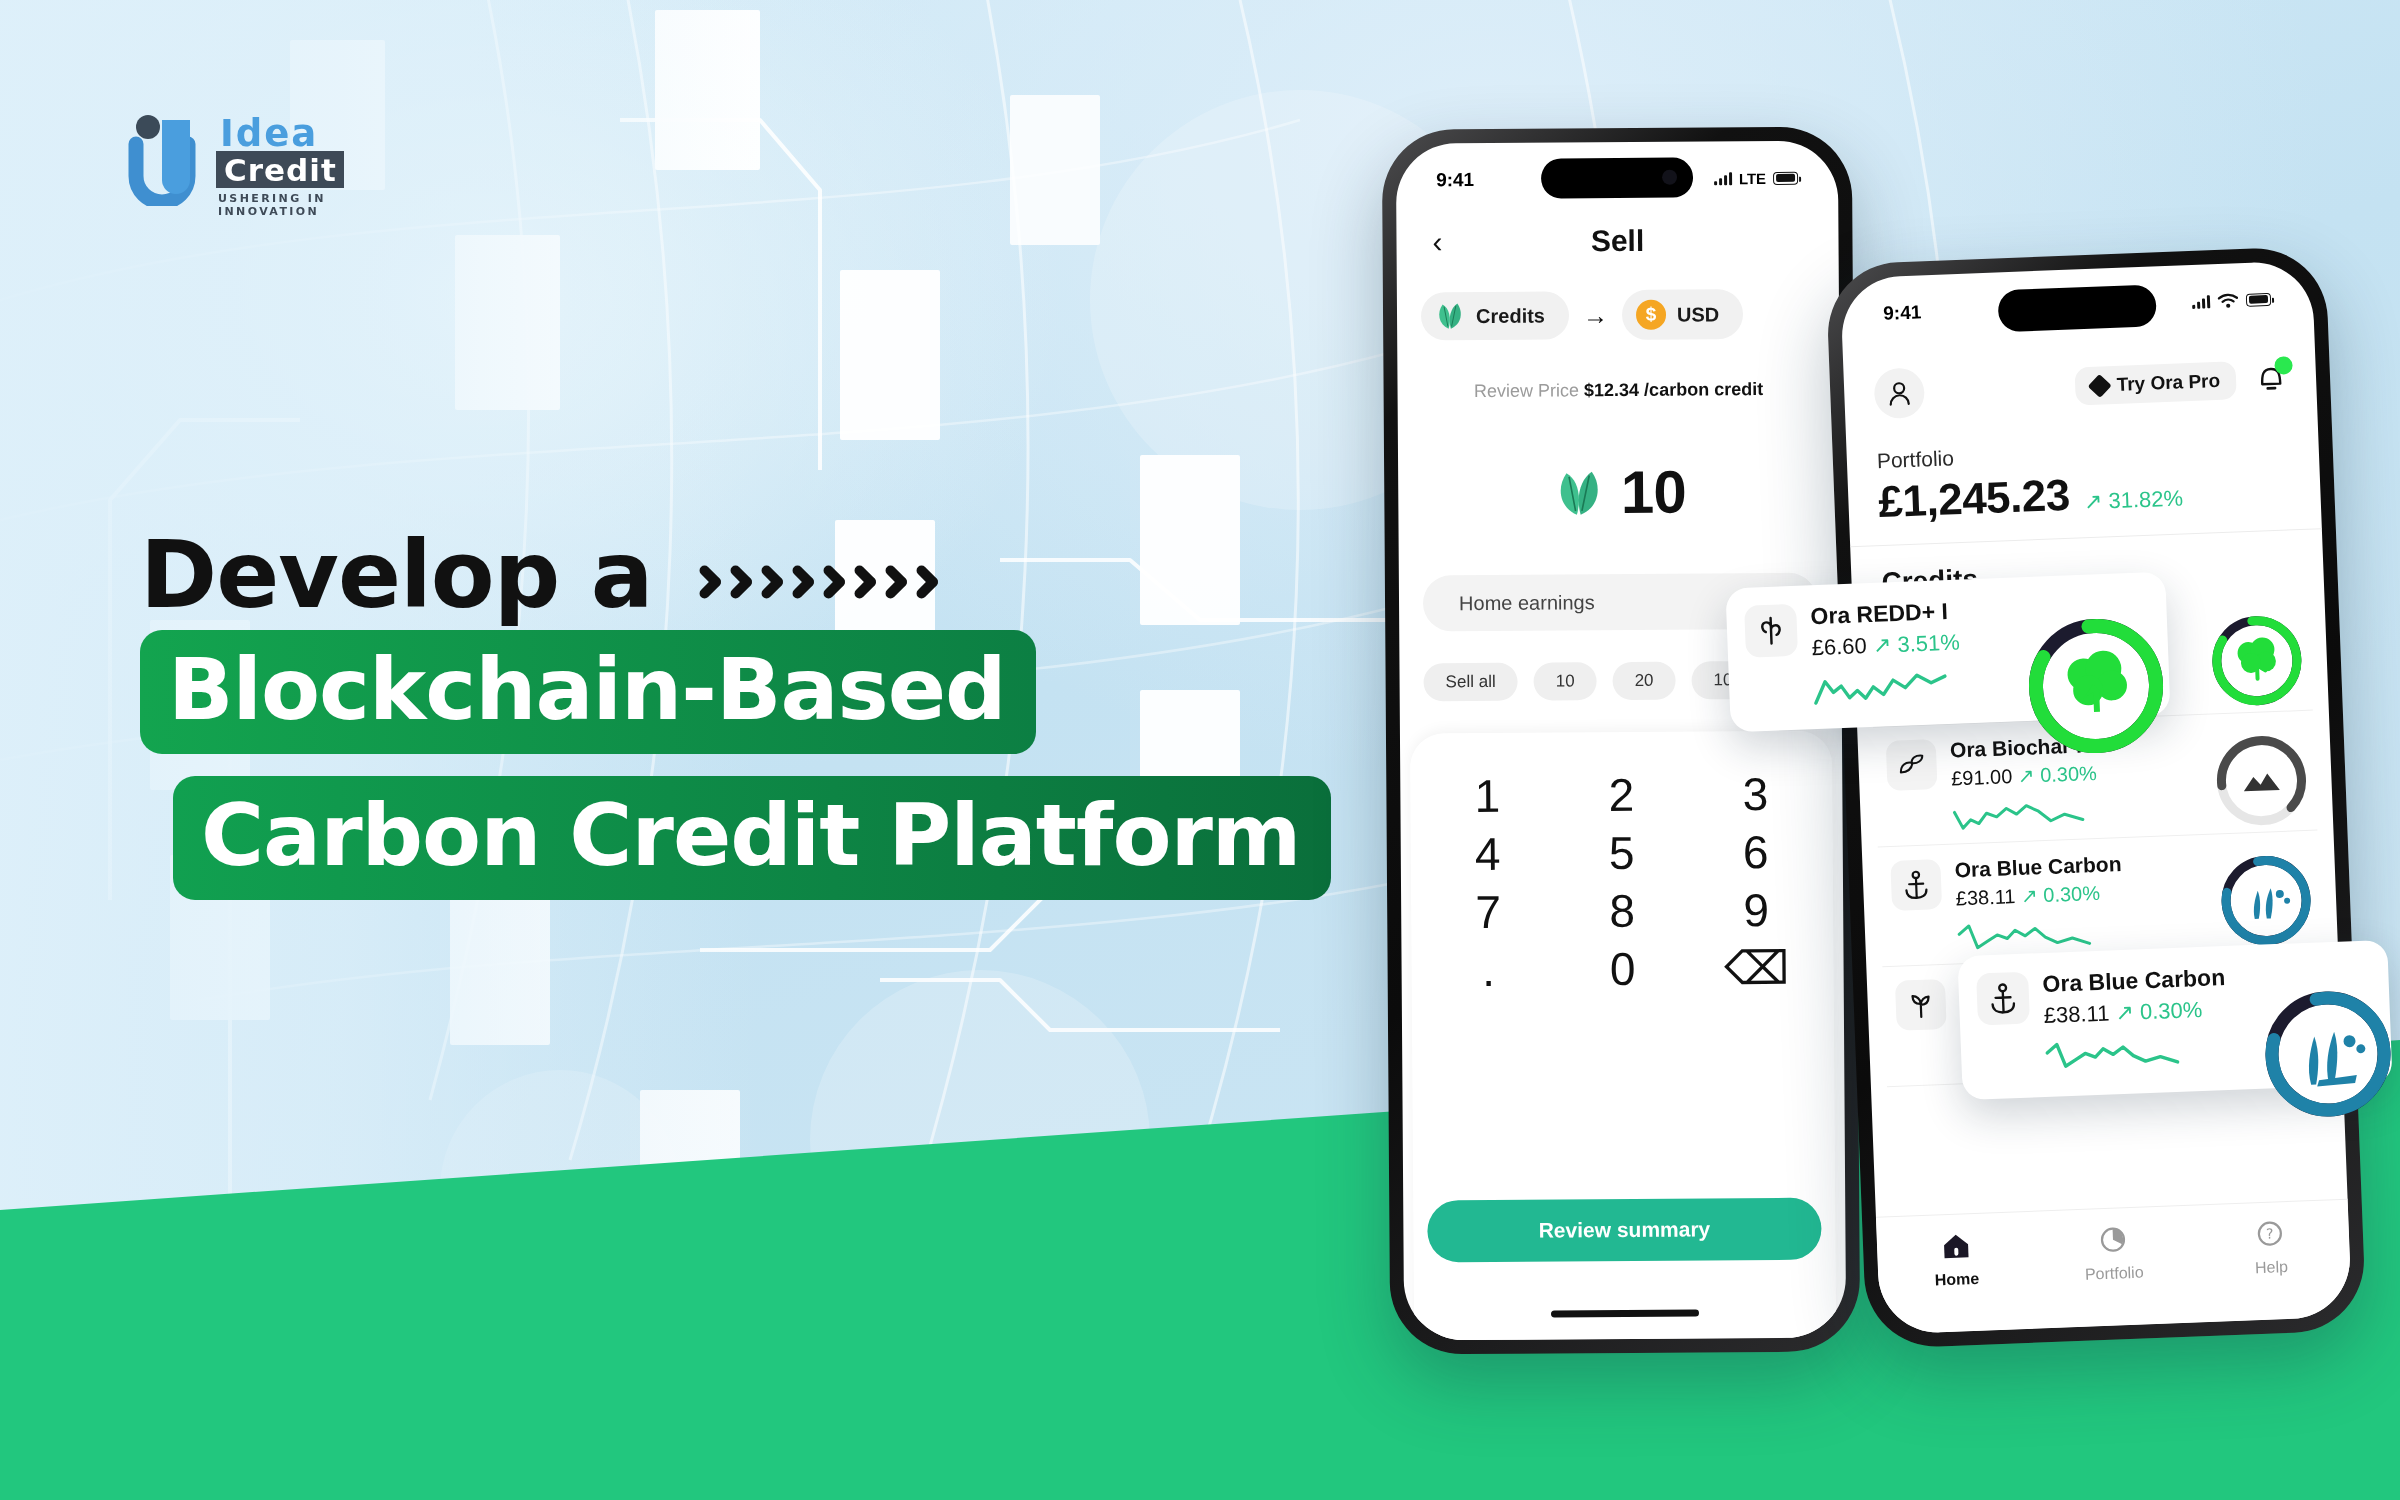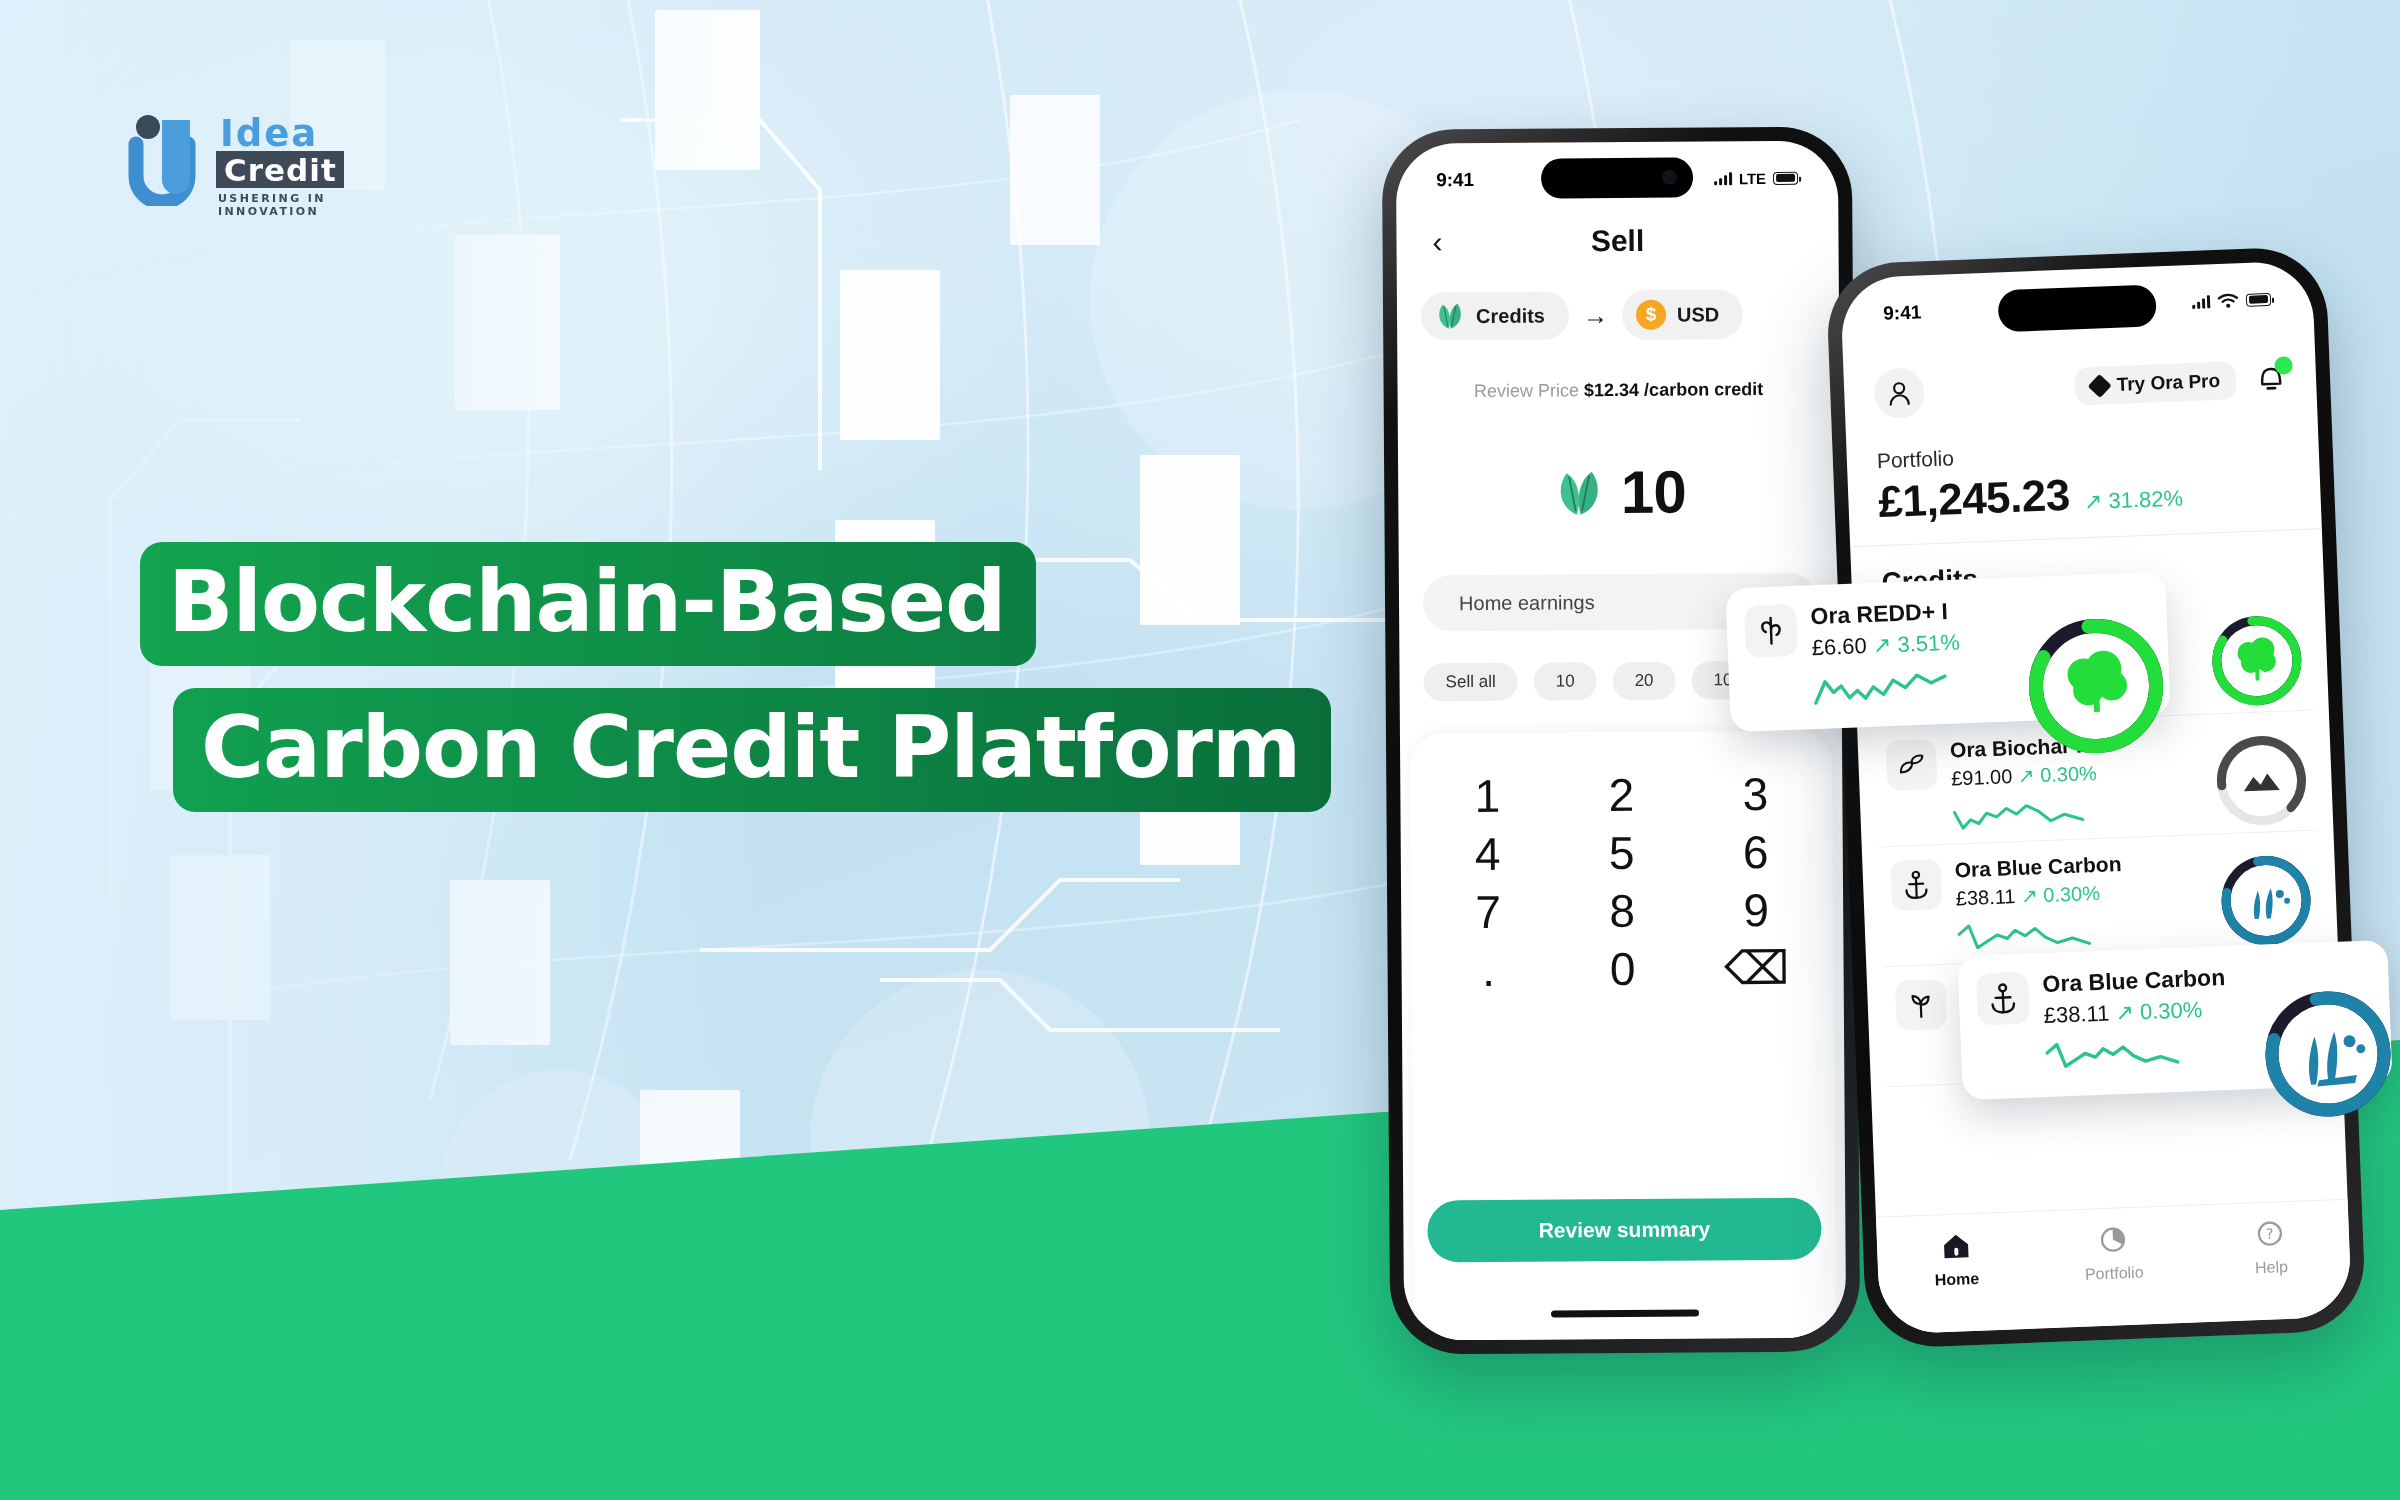--- a/index.html
+++ b/index.html
@@ -74,21 +74,21 @@
   .hl-band {
     display:inline-block; border-radius:22px; padding:16px 30px 22px 28px;
     color:#fff; font-size:86px; font-weight:700; letter-spacing:-1px;
     font-family:"DejaVu Sans", sans-serif; line-height:1;
     background:linear-gradient(90deg,#13a44f 0%,#0c7f43 100%);
     white-space:nowrap;
   }
   .hl-band2 {
     background:linear-gradient(90deg,#11a050 0%,#0a6f3b 100%);
   }
-  .hl-row2 { margin-top:22px; }
+  .hl-row2 { }
   .hl-row3 { margin-top:22px;padding-left:33px; }
 
   
   .phone {
     position:absolute;
     border-radius:72px;
     background:linear-gradient(140deg,#4d4d4f 0%,#111 18%,#0b0b0b 55%,#2b2b2d 100%);
     box-shadow:0 30px 70px rgba(20,50,70,.30);
     padding:14px;
   }
@@ -309,20 +309,33 @@
     <path d="M34 6 L34 66 A14 14 0 0 0 62 66 L62 6" fill="#4a9ede"></path>
   </svg>
   <div class="logo-idea">Idea</div>
   <div class="logo-usherbox">
     <div class="logo-usher">Credit</div>
   </div>
   <div class="logo-tag">USHERING IN INNOVATION</div>
 </div>
 
 <div class="headline">
+  <div class="hl-row1">
+    <div class="hl-develop">Develop a</div>
+    <div class="chevrons">
+      <div class="chev"></div>
+        <div class="chev"></div>
+        <div class="chev"></div>
+        <div class="chev"></div>
+      <div class="chev"></div>
+        <div class="chev"></div>
+        <div class="chev"></div>
+        <div class="chev"></div>
+    </div>
+  </div>
   <div class="hl-row2">
     <span class="hl-band">Blockchain-Based</span>
   </div>
   <div class="hl-row3">
     <span class="hl-band hl-band2">Carbon Credit Platform</span>
   </div>
 </div>
 
 <div class="phone" id="phone1">
   <div class="phone-inner">

